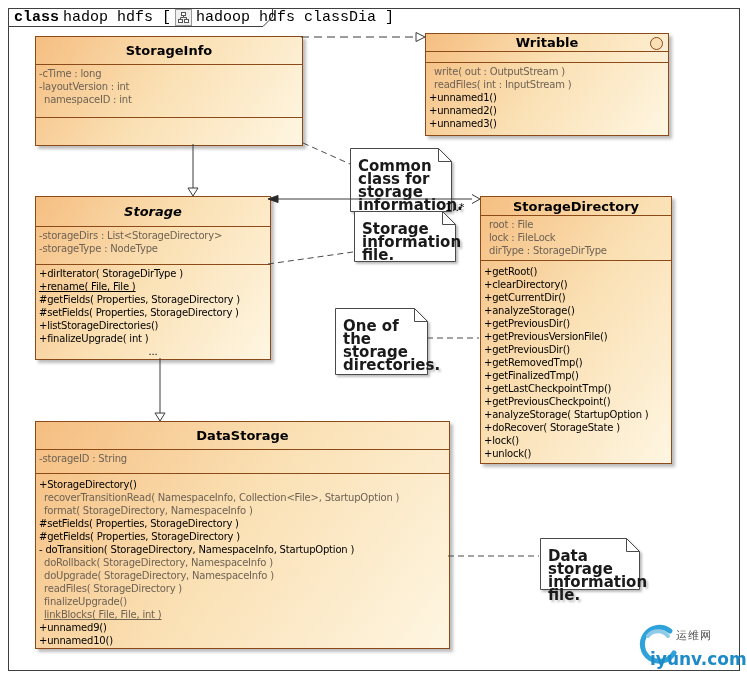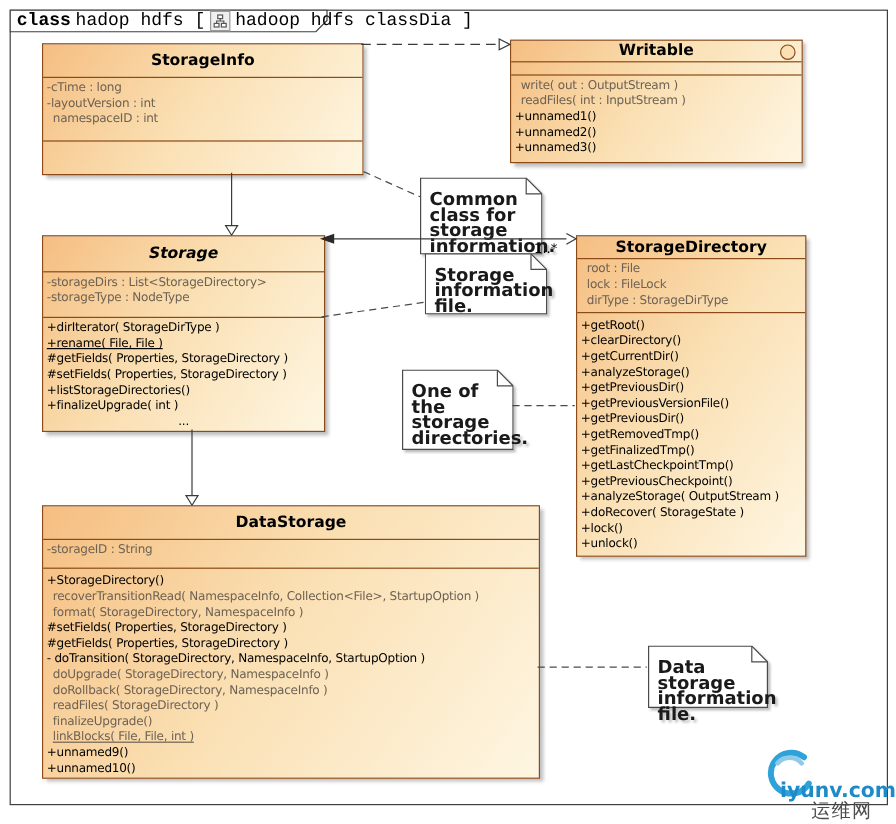--- a/index.html
+++ b/index.html
@@ -32,21 +32,21 @@
   
   .note{position:absolute;z-index:3;filter:drop-shadow(2px 2px 1px #bdbdbd);}
   .note svg{position:absolute;left:0;top:0;}
   .note-text{position:absolute;left:0;top:0;width:100%;height:100%;box-sizing:border-box;
              padding:12px 5px 4px 8px;font-size:15px;line-height:13px;color:#1a1a1a;font-weight:bold;}
   
   .overlay{position:absolute;left:0;top:0;z-index:4;pointer-events:none;}
   .mult{position:absolute;left:445px;top:201px;font-size:11px;z-index:4;}
   
   .wm{position:absolute;left:630px;top:620px;width:116px;height:58px;z-index:6;}
-  .wm-cn{position:absolute;left:46px;top:8px;font-size:16px;color:#4d4d4d;letter-spacing:1px;margin-top:38px;}
+  .wm-cn{position:absolute;left:46px;top:8px;font-size:11px;color:#4d4d4d;letter-spacing:1px;}
   .wm-site{position:absolute;left:20px;top:29px;font-size:17px;font-weight:bold;color:#1E8BC8;}
 </style>
 </head>
 <body>
 
 <div class="screen">
 
   <div class="frame"></div>
 
   <svg class="tab" width="266" height="19">
@@ -121,41 +121,41 @@
       <div class="member">+clearDirectory()</div>
       <div class="member">+getCurrentDir()</div>
       <div class="member">+analyzeStorage()</div>
       <div class="member">+getPreviousDir()</div>
       <div class="member">+getPreviousVersionFile()</div>
       <div class="member">+getPreviousDir()</div>
       <div class="member">+getRemovedTmp()</div>
       <div class="member">+getFinalizedTmp()</div>
       <div class="member">+getLastCheckpointTmp()</div>
       <div class="member">+getPreviousCheckpoint()</div>
-      <div class="member">+analyzeStorage( OutputStream )</div>
+      <div class="member">+analyzeStorage( StartupOption )</div>
       <div class="member">+doRecover( StorageState )</div>
       <div class="member">+lock()</div>
       <div class="member">+unlock()</div>
     </div>
   </div>
 
   <div class="ubox" style="left:35px;top:421px;width:413px;height:226px">
     <div class="utitle" style="height:27px">DataStorage</div>
     <div class="ucomp" style="height:19px">
       <div class="member pkg">-storageID : String</div>
     </div>
     <div class="ucomp grow" style="padding-top:4px">
       <div class="member">+StorageDirectory()</div>
       <div class="member pkg ind">recoverTransitionRead( NamespaceInfo, Collection&lt;File&gt;, StartupOption )</div>
       <div class="member pkg ind">format( StorageDirectory, NamespaceInfo )</div>
       <div class="member">#setFields( Properties, StorageDirectory )</div>
       <div class="member">#getFields( Properties, StorageDirectory )</div>
       <div class="member">- doTransition( StorageDirectory, NamespaceInfo, StartupOption )</div>
+      <div class="member pkg ind">doRollback( StorageDirectory, NamespaceInfo )</div>
       <div class="member pkg ind">doUpgrade( StorageDirectory, NamespaceInfo )</div>
-      <div class="member pkg ind">doRollback( StorageDirectory, NamespaceInfo )</div>
       <div class="member pkg ind">readFiles( StorageDirectory )</div>
       <div class="member pkg ind">finalizeUpgrade()</div>
       <div class="member pkg ind u">linkBlocks( File, File, int )</div>
       <div class="member">+unnamed9()</div>
       <div class="member">+unnamed10()</div>
     </div>
   </div>
 
   <div class="note" style="left:350px;top:148px;width:102px;height:64px">
     <svg width="102" height="64">

